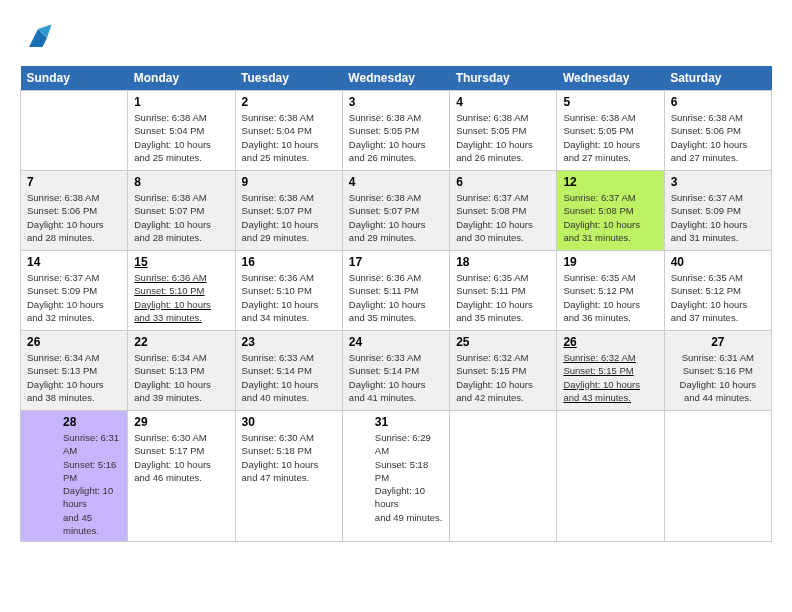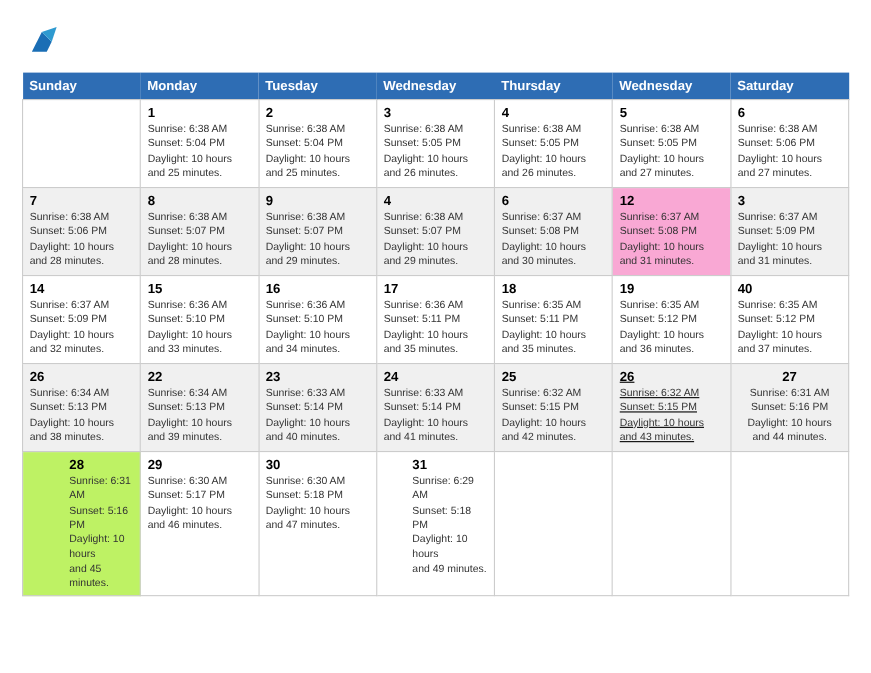--- a/index.html
+++ b/index.html
@@ -172,35 +172,35 @@
             <div class="day-info">Sunrise: 6:38 AM<br>Sunset: 5:07 PM<br>Daylight: 10 hours<br>and 29 minutes.</div>
           </td>
           <td style="background-color: rgb(240, 240, 240);">
             <span class="day-number">4</span>
             <div class="day-info">Sunrise: 6:38 AM<br>Sunset: 5:07 PM<br>Daylight: 10 hours<br>and 29 minutes.</div>
           </td>
           <td style="background-color: rgb(240, 240, 240);">
             <span class="day-number">6</span>
             <div class="day-info">Sunrise: 6:37 AM<br>Sunset: 5:08 PM<br>Daylight: 10 hours<br>and 30 minutes.</div>
           </td>
-          <td style="background-color: #f9a8d4;">
+          <td style="background-color: #bef264;">
             <span class="day-number">12</span>
             <div class="day-info">Sunrise: 6:37 AM<br>Sunset: 5:08 PM<br>Daylight: 10 hours<br>and 31 minutes.</div>
           </td>
           <td style="background-color: rgb(240, 240, 240);">
             <span class="day-number">3</span>
             <div class="day-info">Sunrise: 6:37 AM<br>Sunset: 5:09 PM<br>Daylight: 10 hours<br>and 31 minutes.</div>
           </td>
         </tr>
         <tr>
           <td style="background-color: rgb(255, 255, 255);">
             <span class="day-number">14</span>
             <div class="day-info">Sunrise: 6:37 AM<br>Sunset: 5:09 PM<br>Daylight: 10 hours<br>and 32 minutes.</div>
           </td>
-          <td style="background-color: rgb(255, 255, 255);">
+          <td style="background-color: rgb(255, 255, 255); text-decoration: underline;">
             <span class="day-number">15</span>
             <div class="day-info">Sunrise: 6:36 AM<br>Sunset: 5:10 PM<br>Daylight: 10 hours<br>and 33 minutes.</div>
           </td>
           <td style="background-color: rgb(255, 255, 255);">
             <span class="day-number">16</span>
             <div class="day-info">Sunrise: 6:36 AM<br>Sunset: 5:10 PM<br>Daylight: 10 hours<br>and 34 minutes.</div>
           </td>
           <td style="background-color: rgb(255, 255, 255);">
             <span class="day-number">17</span>
             <div class="day-info">Sunrise: 6:36 AM<br>Sunset: 5:11 PM<br>Daylight: 10 hours<br>and 35 minutes.</div>
@@ -242,21 +242,21 @@
           <td style="background-color: rgb(240, 240, 240); text-decoration: underline;">
             <span class="day-number">26</span>
             <div class="day-info">Sunrise: 6:32 AM<br>Sunset: 5:15 PM<br>Daylight: 10 hours<br>and 43 minutes.</div>
           </td>
           <td style="background-color: rgb(240, 240, 240); text-align: center;">
             <span class="day-number">27</span>
             <div class="day-info">Sunrise: 6:31 AM<br>Sunset: 5:16 PM<br>Daylight: 10 hours<br>and 44 minutes.</div>
           </td>
         </tr>
         <tr>
-          <td style="background-color: #bef264; padding-left: 42px;">
+          <td style="background-color: #c4b5fd; padding-left: 42px;">
             <span class="day-number">28</span>
             <div class="day-info">Sunrise: 6:31 AM<br>Sunset: 5:16 PM<br>Daylight: 10 hours<br>and 45 minutes.</div>
           </td>
           <td style="background-color: rgb(255, 255, 255);">
             <span class="day-number">29</span>
             <div class="day-info">Sunrise: 6:30 AM<br>Sunset: 5:17 PM<br>Daylight: 10 hours<br>and 46 minutes.</div>
           </td>
           <td style="background-color: rgb(255, 255, 255);">
             <span class="day-number">30</span>
             <div class="day-info">Sunrise: 6:30 AM<br>Sunset: 5:18 PM<br>Daylight: 10 hours<br>and 47 minutes.</div>

